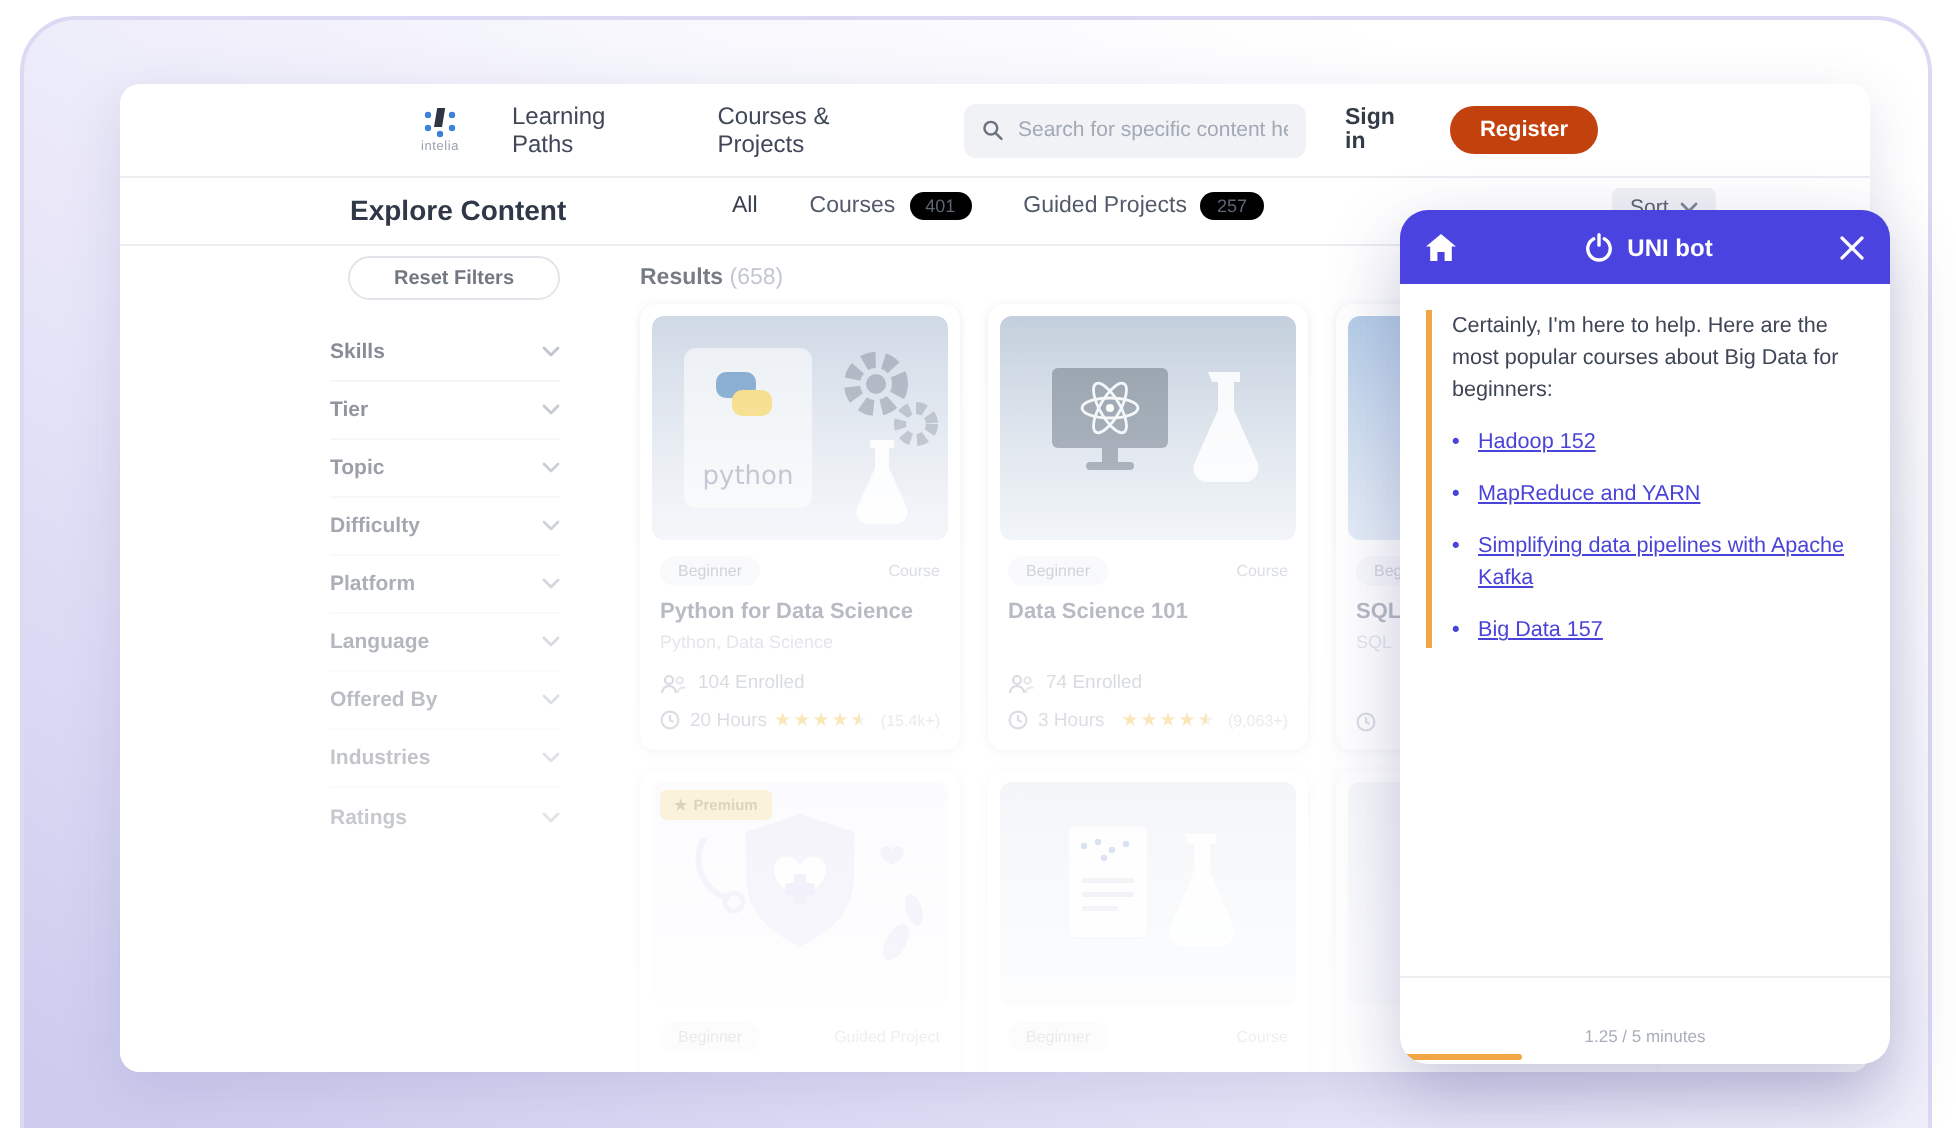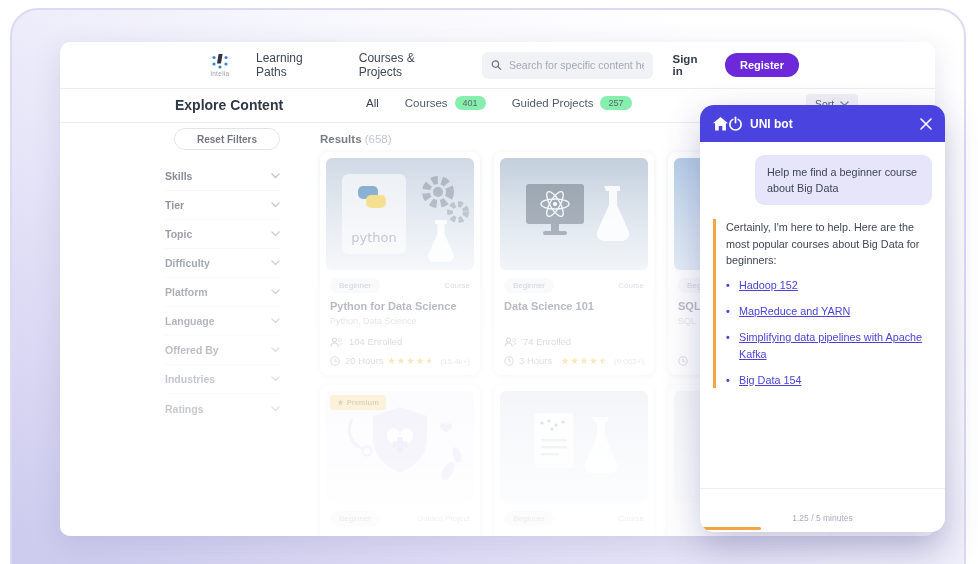--- a/index.html
+++ b/index.html
@@ -22,28 +22,28 @@
   }
   .navbar { height:46px; display:flex; align-items:center; padding-left:150px; }
   .brand { display:flex; flex-direction:column; align-items:center; margin-right:26px; cursor:pointer; }
   .brand-name { font-size:6.5px; color:#9aa2b0; margin-top:1px; letter-spacing:.3px; }
   .nav-link { font-size:12px; color:#3f4758; margin-right:26px; cursor:pointer; }
   .spacer { flex:1; }
   .search { width:178px; height:27px; background:#f1f2f5; border-radius:6px; display:flex; align-items:center; padding:0 9px; gap:7px; }
   .search input { border:0; background:transparent; outline:none; font-size:10.5px; color:#444; width:100%; font-family:inherit; }
   .search input::placeholder { color:#a2a9b6; }
   .signin { font-size:11.5px; font-weight:700; color:#333b49; margin:0 16px 0 20px; cursor:pointer; }
-  .register { background:#6d28d9; color:#fff; font-size:11px; font-weight:700; border:0; border-radius:13px; padding:6px 15px; margin-right:136px; font-family:inherit; cursor:pointer; }
+  .register { background:#c2410c; color:#fff; font-size:11px; font-weight:700; border:0; border-radius:13px; padding:6px 15px; margin-right:136px; font-family:inherit; cursor:pointer; }
   .hr { height:1px; background:#ececf1; }
   .explore-row { height:33px; position:relative; }
   .explore-title { position:absolute; left:115px; top:8px; font-size:14px; font-weight:600; color:#303747; }
   .tabs { position:absolute; left:278px; top:7px; display:flex; align-items:center; gap:26px; }
   .tab { display:flex; align-items:center; gap:7px; font-size:11.5px; color:#525a6a; cursor:pointer; }
   .tab.active { color:#39404f;margin-left:28px; }
-  .count-pill { background:#86efac; border-radius:9px; padding:2px 8px; font-size:9px; color:#5d6574; }
+  .count-pill { background:#000000; border-radius:9px; padding:2px 8px; font-size:9px; color:#5d6574; }
   .sort { position:absolute; left:746px; top:5px; background:#f0f1f5; border-radius:4px; padding:4px 9px; font-size:10.5px; color:#596070; display:flex; gap:6px; align-items:center; cursor:pointer; }
   .content { position:relative; height:413px; }
   .sidebar { position:absolute; left:105px; top:5px; width:115px; }
   .reset-btn { display:block; width:106px; margin-left:9px; height:22px; border:1px solid #d6d9e1; border-radius:13px; background:#fff; font-size:10px; color:#333b4b; font-weight:600; font-family:inherit; cursor:pointer; }
   .filter-list { margin-top:12px; }
   .filter-row { height:29px; display:flex; align-items:center; justify-content:space-between; border-bottom:1px solid #f0f1f4; cursor:pointer; }
   .filter-row:last-child { border-bottom:0; }
   .filter-label { font-size:10.5px; color:#3e4657; font-weight:600; }
   .results-head { position:absolute; left:260px; top:10px; font-size:11.5px; }
   .results-label { font-weight:700; color:#3a4150; }
@@ -68,21 +68,21 @@
   .stars { color:#efb832; font-size:9.5px; letter-spacing:1px; }
   .half-star { background:linear-gradient(90deg,#efb832 50%,#d9dce3 50%); -webkit-background-clip:text; background-clip:text; color:transparent; }
   .rcount { font-size:8px; color:#bcc2cd; margin-left:3px; }
   .premium { position:absolute; left:10px; top:10px; background:#f4d489; color:#8d6e1e; font-size:7.5px; font-weight:700; border-radius:3px; padding:3px 7px; display:flex; gap:3px; align-items:center; z-index:2; }
   .fade { position:absolute; inset:0; z-index:6; pointer-events:none;
     background:linear-gradient(180deg,rgba(255,255,255,.28) 0%,rgba(255,255,255,.5) 30%,rgba(255,255,255,.68) 60%,rgba(255,255,255,.8) 100%); }
   
   .chat { position:absolute; left:700px; top:105px; width:245px; height:427px; background:#fff; border-radius:14px; overflow:hidden; z-index:30; display:flex; flex-direction:column; box-shadow:0 14px 36px rgba(70,70,140,.30); }
   .chat-header { height:37px; background:#4a43e0; display:flex; align-items:center; padding:0 13px; flex:none; }
   .icon-btn { cursor:pointer; display:flex; align-items:center; }
-  .chat-title-group { flex:1; display:flex; align-items:center; gap:7px; color:#fff; font-size:12px; font-weight:700; }
+  .chat-title-group { flex:1; display:flex; justify-content:center; align-items:center; gap:7px; color:#fff; font-size:12px; font-weight:700; }
   .chat-body { flex:1; padding:13px 13px 0; font-size:10.8px; color:#3e4556; line-height:1.5; overflow:hidden; }
   .bot-text { margin:0 0 13px; }
   .user-bubble { margin:0 0 14px 42px; background:#e6e5fa; border-radius:9px; padding:9px 12px; }
   .bot-block { border-left:3px solid #f2a544; padding-left:10px; }
   .bot-block p { margin:0 0 9px; }
   .chat-links { list-style:none; }
   .chat-links li { position:relative; padding-left:13px; margin-bottom:10px; }
   .chat-links li::before { content:"•"; position:absolute; left:0; color:#4a43d8; font-weight:700; }
   .chat-links a { color:#4a43d8; font-size:10.8px; text-decoration:underline; cursor:pointer; }
   .chat-footer { flex:none; border-top:1px solid #ededf2; position:relative; padding:10px 13px 5px; }
@@ -401,28 +401,27 @@
       <span>UNI bot</span>
     </div>
     <span class="icon-btn">
       <svg width="12" height="12" viewBox="0 0 12 12">
         <line x1="1" y1="1" x2="11" y2="11" stroke="#fff" stroke-width="1.6" stroke-linecap="round"></line>
         <line x1="11" y1="1" x2="1" y2="11" stroke="#fff" stroke-width="1.6" stroke-linecap="round"></line>
       </svg>
     </span>
   </div>
   <div class="chat-body">
-    <div class="user-bubble">Help me find a beginner course about Big Data</div>
     <div class="bot-block">
       <p>Certainly, I'm here to help. Here are the most popular courses about Big Data for beginners:</p>
       <ul class="chat-links">
         <li><a>Hadoop 152</a></li>
         <li><a>MapReduce and YARN</a></li>
         <li><a>Simplifying data pipelines with Apache Kafka</a></li>
-        <li><a>Big Data 154</a></li>
+        <li><a>Big Data 157</a></li>
       </ul>
     </div>
   </div>
   <div class="chat-footer">
     <div class="progress"></div>
     <div class="timer">1.25 / 5 minutes</div>
   </div>
 </div>
 
 </body></html>

